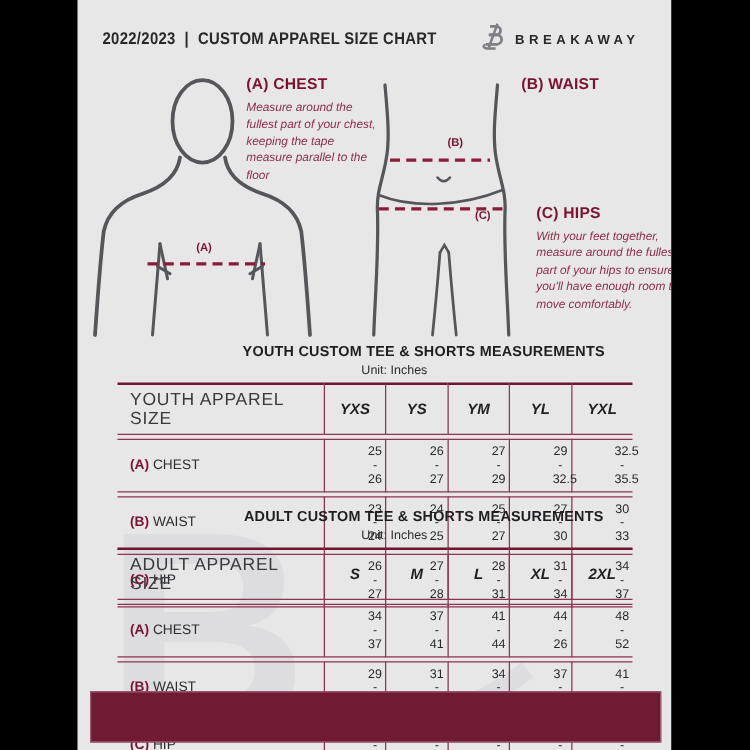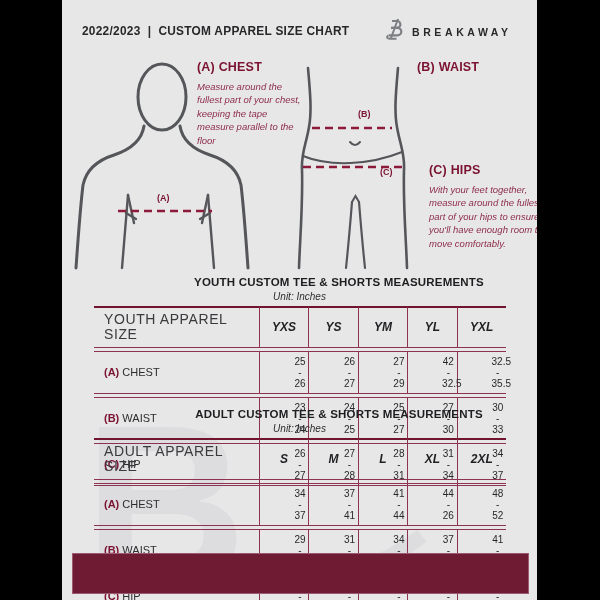--- a/index.html
+++ b/index.html
@@ -20,21 +20,21 @@
   .measure-block{position:absolute;z-index:2;}
   .measure-heading{font-size:12.5px;font-weight:bold;color:#7b1231;margin:0 0 6px 0;letter-spacing:.2px;}
   .measure-desc{font-size:9.5px;font-style:italic;color:#8e2d4a;line-height:1.42;margin:0;}
   .mb-chest{left:135px;top:60px;width:107px;}
   .mb-waist{left:355px;top:60px;width:113px;}
   .mb-hips{left:355px;top:163px;width:120px;margin-left:12px;}
 
   
   .sec-title{position:absolute;left:0;width:554px;text-align:center;font-size:11.5px;font-weight:bold;
              color:#1e1e20;letter-spacing:.2px;z-index:2;}
-  .sec-unit{position:absolute;left:0;width:475px;text-align:center;font-size:10px;font-style:italic;
+  .sec-unit{position:absolute;left:16px;width:475px;text-align:center;font-size:10px;
             color:#2c2c2e;z-index:2;}
   .t1-title{top:276px;} .t1-unit{top:291px;}
   .t2-title{top:408px;} .t2-unit{top:423px;}
 
   
   table.size-table{position:absolute;left:32px;width:412px;border-collapse:separate;border-spacing:0 3px;
                    table-layout:fixed;z-index:2;}
   .tbl-youth{top:303px;} .tbl-adult{top:435px;}
   .size-table col.c-lbl{width:40%;} .size-table col.c-val{width:12%;}
   .size-table th,.size-table td{padding:4px 2px;line-height:1.1;background:transparent;}
@@ -138,21 +138,21 @@
         <th class="h-size vline">YS</th>
         <th class="h-size vline">YM</th>
         <th class="h-size vline">YL</th>
         <th class="h-size vline">YXL</th>
       </tr>
       <tr>
         <td class="d-lbl"><span class="key">(A)</span> <span>CHEST</span></td>
         <td class="d-val vline">25 - 26</td>
         <td class="d-val vline">26 - 27</td>
         <td class="d-val vline">27 - 29</td>
-        <td class="d-val vline">42 - 32.5</td>
+        <td class="d-val vline">29 - 32.5</td>
         <td class="d-val vline">32.5 - 35.5</td>
       </tr>
       <tr>
         <td class="d-lbl"><span class="key">(B)</span> <span>WAIST</span></td>
         <td class="d-val vline">23 - 24</td>
         <td class="d-val vline">24 - 25</td>
         <td class="d-val vline">25 - 27</td>
         <td class="d-val vline">27 - 30</td>
         <td class="d-val vline">30 - 33</td>
       </tr>

